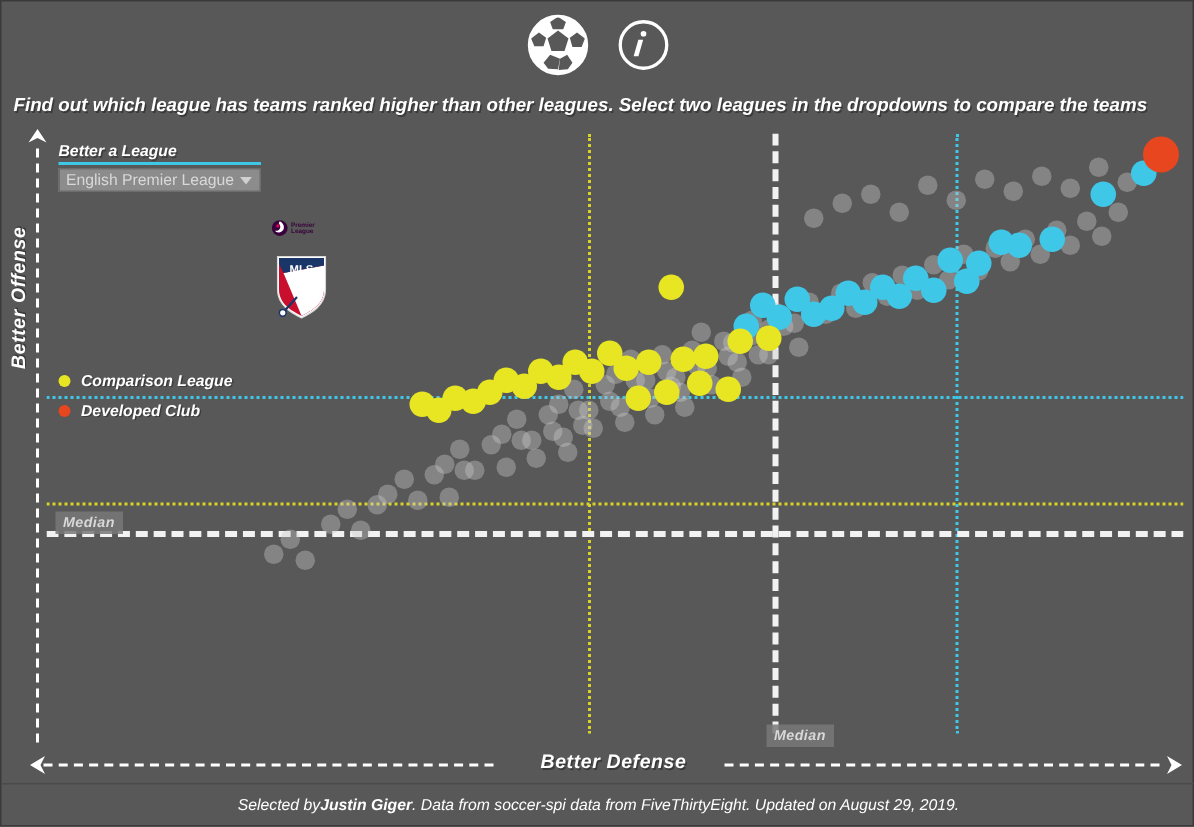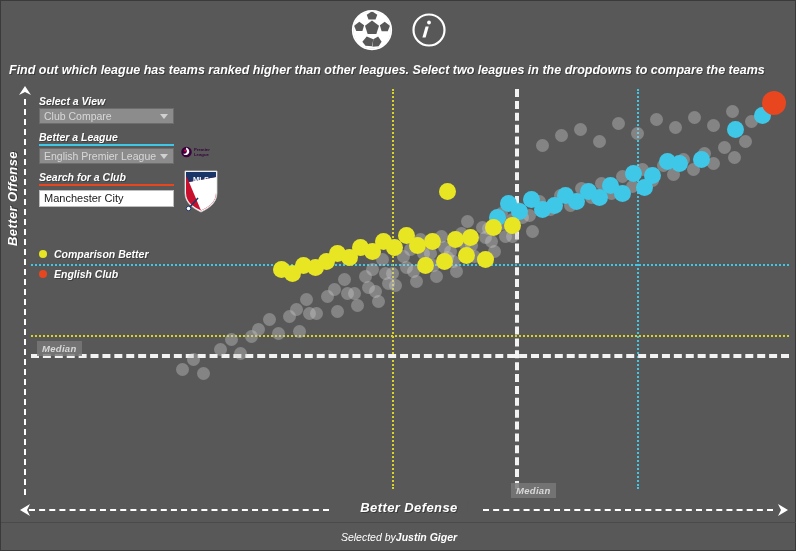--- a/index.html
+++ b/index.html
@@ -373,43 +373,31 @@
         <div class="dot yellow" style="width: 17px; height: 17px; left: 385.66px; top: 167.5px;"></div>
         <div class="dot red" style="width: 24px; height: 24px; left: 730.84px; top: 2px;"></div>
       </div>
   </div>
 
   <div class="median-tag" style="left:36px; top:340px;">Median</div>
   <div class="median-tag" style="left:510px; top:482px;">Median</div>
 
   <div class="controls">
 
-    <div class="grp">
-      <div class="ctrl-label">Select a View</div>
-      <div class="select">
-        <span>Club Compare</span>
-        <span class="caret"></span>
-      </div>
-    </div>
 
     <div class="grp">
       <div class="ctrl-label">Better a League</div>
       <div class="ctrl-underline" style="background:#3fc7e8;"></div>
       <div class="select">
         <span>English Premier League</span>
         <span class="caret"></span>
       </div>
     </div>
 
 
-    <div class="grp">
-      <div class="ctrl-label">Search for a Club</div>
-      <div class="ctrl-underline" style="background:#e8461f;"></div>
-      <input class="search-box" type="text" value="Manchester City" placeholder="Search for a Club" style="">
-    </div>
   </div>
 
   <svg class="logo-epl" viewBox="0 0 76 32">
     <circle cx="11" cy="16" r="10.5" fill="#38003c"></circle>
     <path d="M11 7 c4 2 6 5.5 5.5 9 c-0.4 3.2 -3 5.6 -6.4 6 c-2.4 0.3 -4.6 -0.8 -5.6 -2.6 c2.6 0.9 5.4 -0.2 6.6 -2.4 c1.2 -2.3 0.6 -5.2 -1.4 -7 c0.4 -1.2 0.8 -2.2 1.3 -3 z" fill="#ffffff"></path>
     <circle cx="8.4" cy="13.2" r="2.1" fill="#e90052"></circle>
     <text x="26" y="14" font-family="Liberation Sans, sans-serif" font-size="8.5" font-weight="bold" fill="#38003c">Premier</text>
     <text x="26" y="23" font-family="Liberation Sans, sans-serif" font-size="8.5" font-weight="bold" fill="#38003c">League</text>
   </svg>
 
@@ -423,38 +411,39 @@
     <circle cx="24" cy="36" r="1.8" fill="#ffffff"></circle>
     <circle cx="32" cy="36" r="1.8" fill="#ffffff"></circle>
     <circle cx="40" cy="36" r="1.8" fill="#ffffff"></circle>
     <path d="M12 78 L30 58" stroke="#1a3668" stroke-width="3" fill="none"></path>
     <circle cx="11" cy="79" r="4.5" fill="#ffffff" stroke="#1a3668" stroke-width="2"></circle>
   </svg>
 
   <div class="legend">
     <div class="legend-row">
       <span class="legend-dot" style="background:#e8e523;"></span>
-      <span class="legend-text">Comparison Better</span>
+      <span class="legend-text">Comparison League</span>
     </div>
     <div class="legend-row">
       <span class="legend-dot" style="background:#e8461f;"></span>
-      <span class="legend-text">English Club</span>
+      <span class="legend-text">Developed Club</span>
     </div>
   </div>
 
   <div class="xaxis">
     <svg class="arrow-l" viewBox="0 0 16 16">
       <path d="M1 8 L11 2 L8 8 L11 14 Z" fill="#ffffff"></path>
     </svg>
     <div class="line-l"></div>
     <div class="line-r"></div>
     <svg class="arrow-r" viewBox="0 0 16 16">
       <path d="M15 8 L5 2 L8 8 L5 14 Z" fill="#ffffff"></path>
     </svg>
     <div class="xaxis-label">Better Defense</div>
   </div>
 
   <div class="footer">
     <span>Selected by </span>
       <b>Justin Giger</b>
+      <span>. Data from soccer-spi data from FiveThirtyEight. Updated on August 29, 2019.</span>
   </div>
 
 </div>
 
 </body></html>

